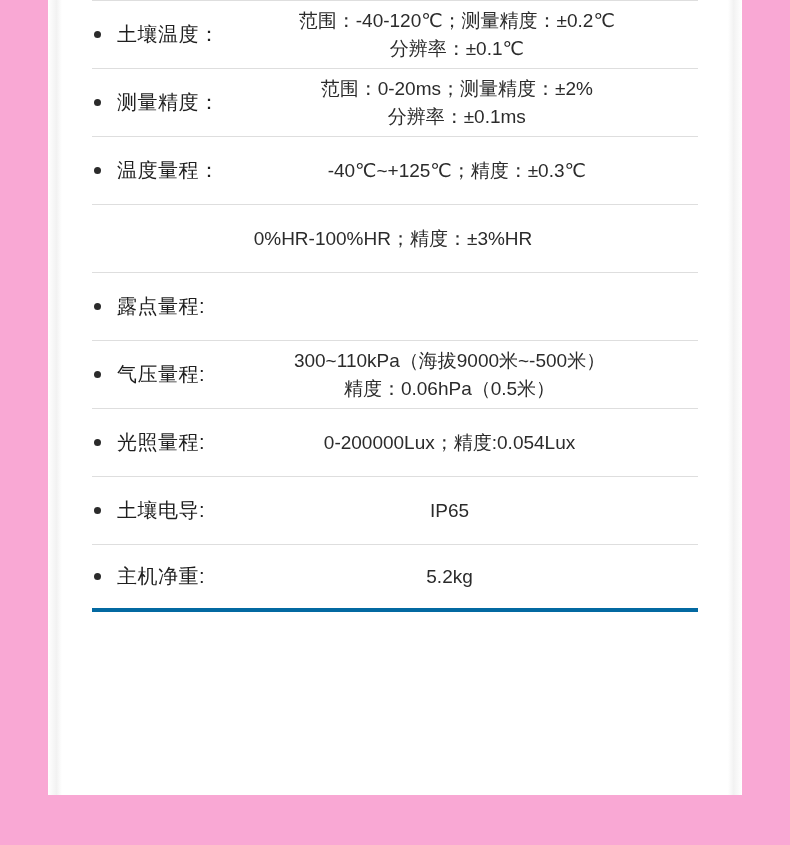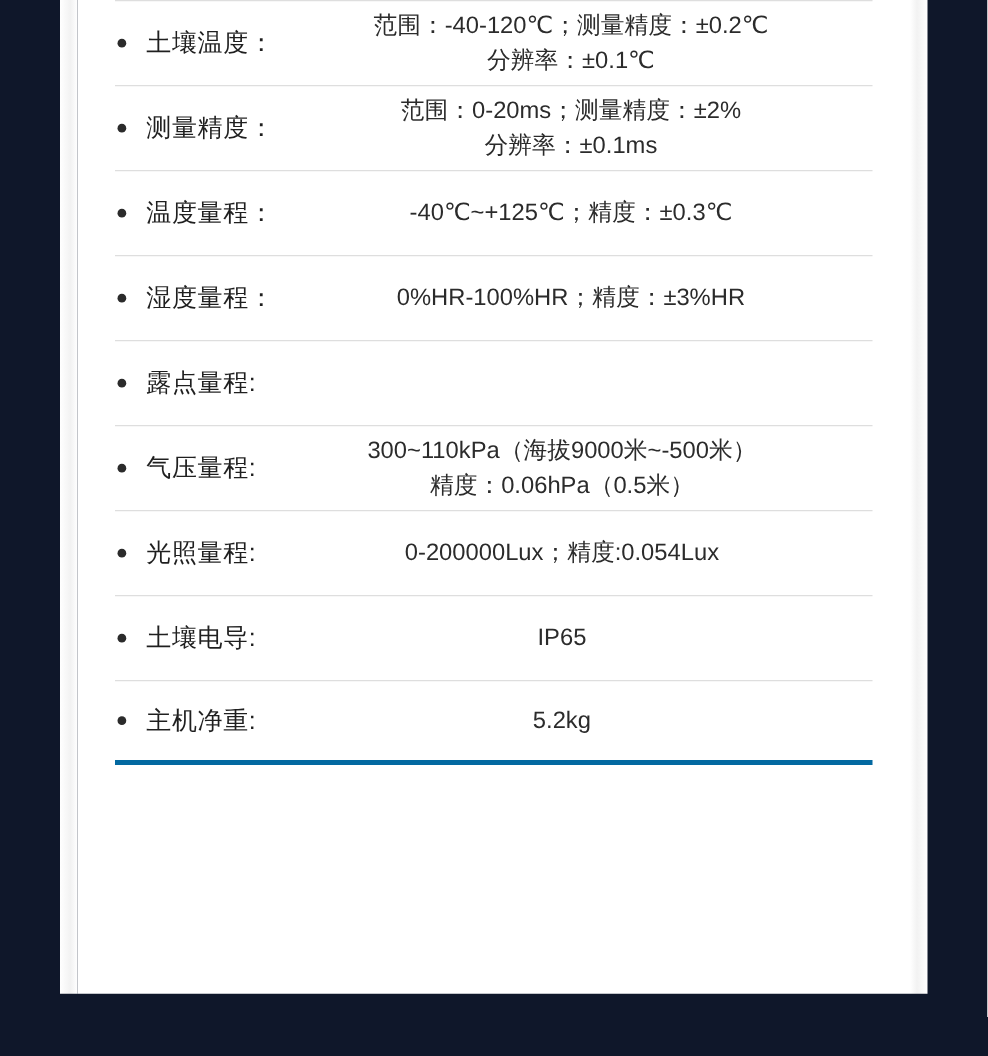--- a/index.html
+++ b/index.html
@@ -7,21 +7,21 @@
     padding: 0;
     background: #ffffff;
     width: 790px;
     height: 845px;
     font-family: "Liberation Sans", "DejaVu Sans", sans-serif;
   }
   #page {
     position: relative;
     width: 790px;
     height: 845px;
-    background: #0f172a;
+    background: #f9a8d4;
     overflow: hidden;
   }
   
   .card {
     position: absolute;
     left: 62px;
     top: 0;
     width: 666px;
     height: 795px;
     background: #ffffff;
@@ -121,24 +121,20 @@
 
       <div class="spec-row">
         <div class="label-wrap">
           <span class="bullet"></span>
           <span class="label">温度量程：</span>
         </div>
         <div class="value">-40℃~+125℃；精度：±0.3℃</div>
       </div>
 
       <div class="spec-row">
-        <div class="label-wrap">
-          <span class="bullet"></span>
-          <span class="label">湿度量程：</span>
-        </div>
         <div class="value">0%HR-100%HR；精度：±3%HR</div>
       </div>
 
       <div class="spec-row">
         <div class="label-wrap">
           <span class="bullet"></span>
           <span class="label">露点量程:</span>
         </div>
       </div>
 

